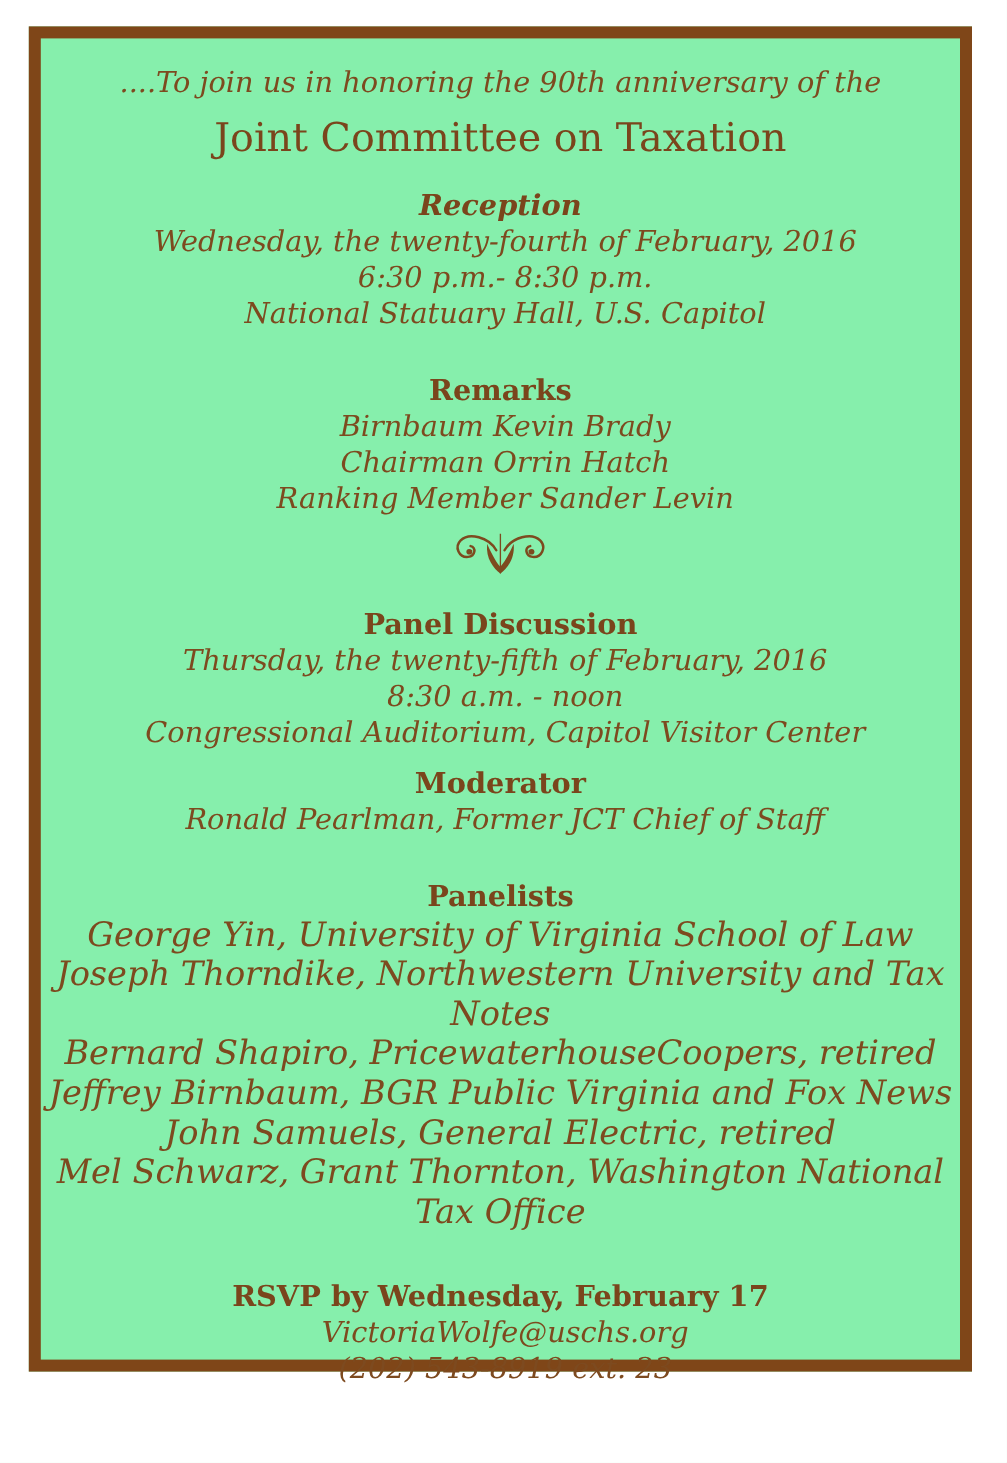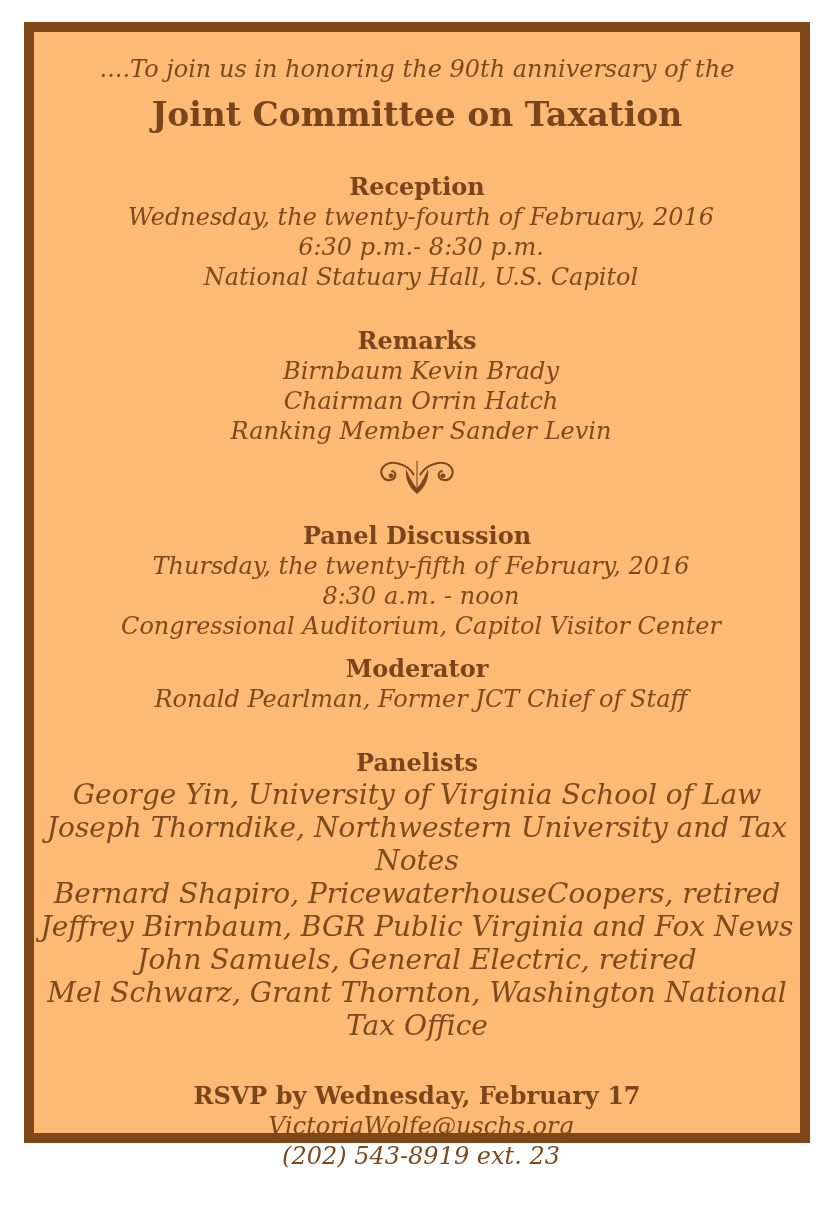--- a/index.html
+++ b/index.html
@@ -14,34 +14,34 @@
     font-family: "DejaVu Serif", "Liberation Serif", serif;
     overflow: hidden;
   }
   .frame {
     position: absolute;
     left: 24px;
     top: 22px;
     width: 766px;
     height: 1101px;
     border: 10px solid #7f4618;
-    background: #fdba74;
+    background: #86efac;
     box-sizing: content-box;
     text-align: center;
     color: #7d4a1f;
   }
   .intro {
     margin-top: 22px;
     font-style: italic;
     font-size: 24px;
     line-height: 30px;
   }
   .event-title {
     margin-top: 10px;
-    font-weight: bold;
+    font-weight: normal;
     font-size: 33px;
     line-height: 42px;
     color: #7a451c;
   }
   .section-heading {
     font-weight: bold;
     font-size: 24px;
     line-height: 30px;
     color: #7a451c;
   }
@@ -49,21 +49,21 @@
     font-style: italic;
     font-size: 24px;
     line-height: 30px;
     margin-left: 8px;
   }
   .panelist-line {
     font-style: italic;
     font-size: 28px;
     line-height: 33px;
   }
-  .mt-reception  { margin-top: 36px; }
+  .mt-reception  { margin-top: 20px; font-style: italic; }
   .mt-remarks    { margin-top: 34px; }
   .mt-panel      { margin-top: 23px; }
   .mt-moderator  { margin-top: 13px; }
   .mt-panelists  { margin-top: 34px; }
   .mt-rsvp       { margin-top: 39px; }
   .ornament-wrap {
     margin-top: 12px;
     height: 40px;
     display: flex;
     align-items: center;

